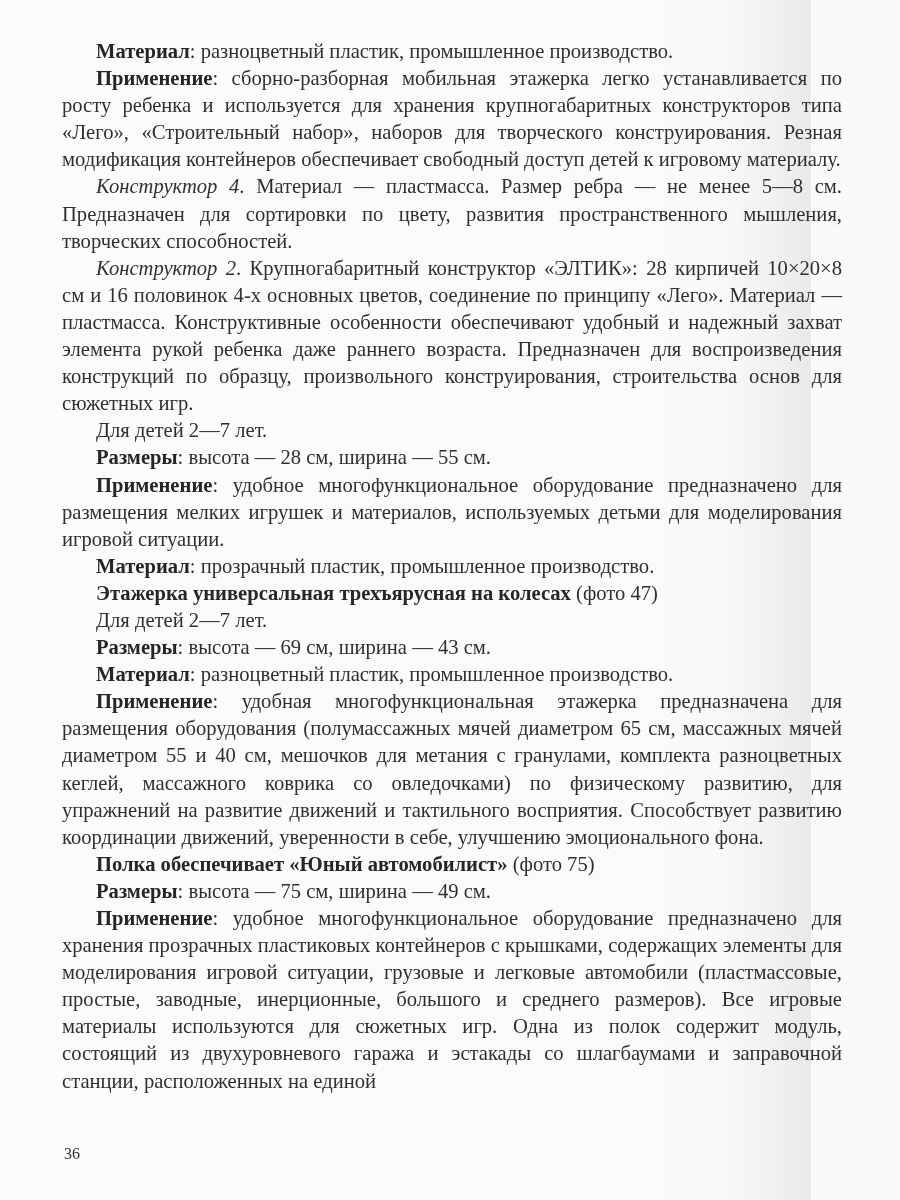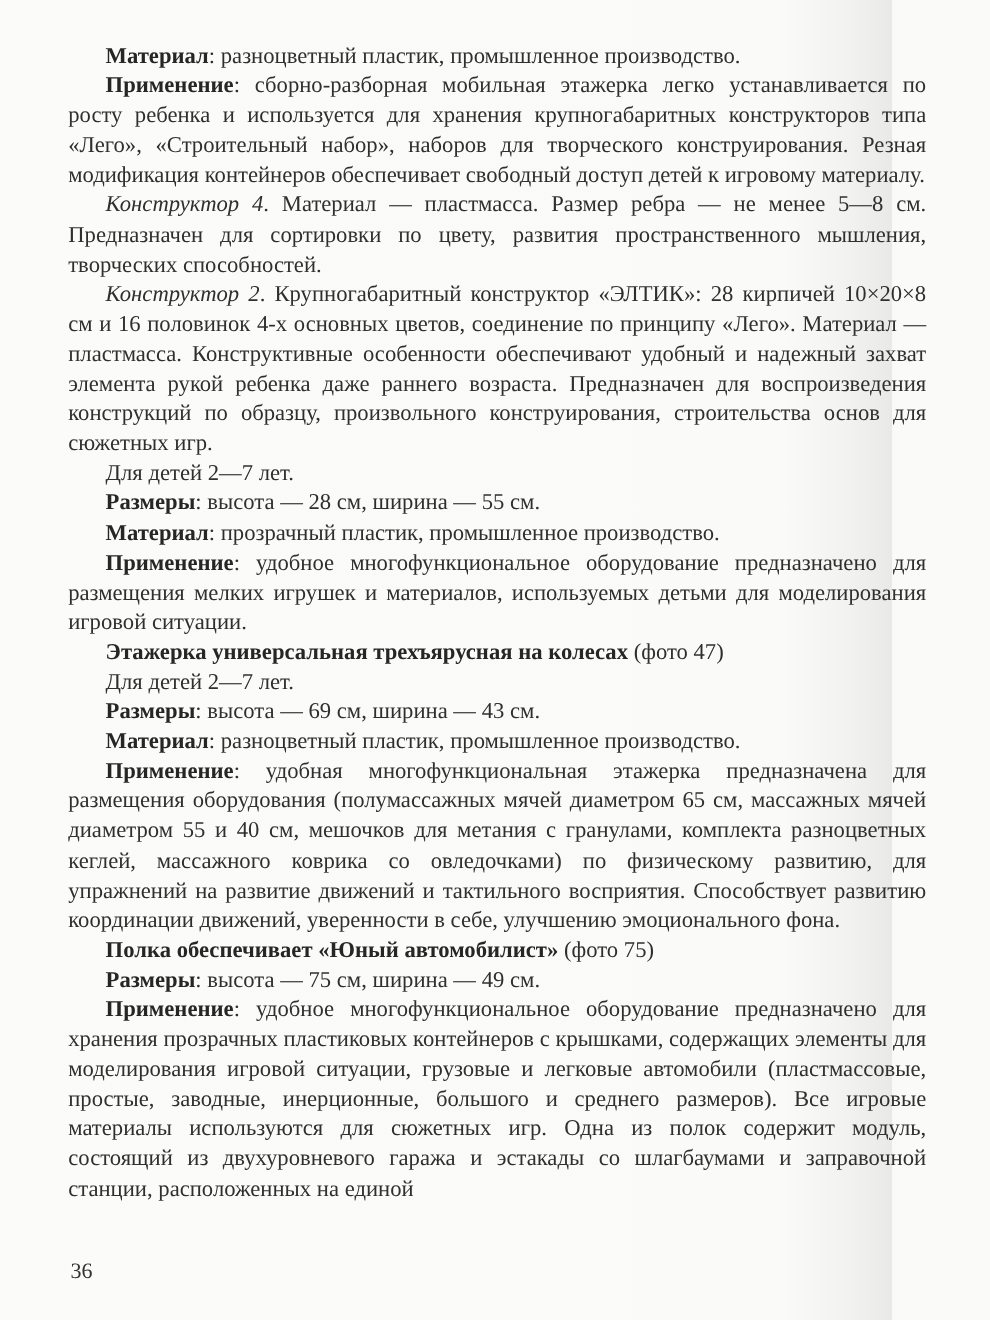--- a/index.html
+++ b/index.html
@@ -20,36 +20,36 @@
     line-height: 27.1px;
     color: #2f2f2f;
     text-align: justify;
   }
   .text p { margin: 0; text-indent: 34px; }
   b { font-weight: bold; color: #262626; }
   i { font-style: italic; }
   .pagenum {
     position: absolute; left: 64px; top: 1145px;
     font-family: "Liberation Serif", "DejaVu Serif", serif;
-    font-size: 20px; color: #333;
+    font-size: 16px; color: #333;
   }
 </style>
 </head>
 <body>
 
 <div class="page">
   <div class="text">
     <p><b>Материал</b><span>: разноцветный пластик, промышленное производство.</span></p>
     <p><b>Применение</b><span>: сборно-разборная мобильная этажерка легко устанавливается по росту ребенка и используется для хранения крупногабаритных конструкторов типа «Лего», «Строительный набор», наборов для творческого конструирования. Резная модификация контейнеров обеспечивает свободный доступ детей к игровому материалу.</span></p>
     <p><i>Конструктор 4</i><span>. Материал — пластмасса. Размер ребра — не менее 5—8 см. Предназначен для сортировки по цвету, развития пространственного мышления, творческих способностей.</span></p>
     <p><i>Конструктор 2</i><span>. Крупногабаритный конструктор «ЭЛТИК»: 28 кирпичей 10×20×8 см и 16 половинок 4-х основных цветов, соединение по принципу «Лего». Материал — пластмасса. Конструктивные особенности обеспечивают удобный и надежный захват элемента рукой ребенка даже раннего возраста. Предназначен для воспроизведения конструкций по образцу, произвольного конструирования, строительства основ для сюжетных игр.</span></p>
     <p><span>Для детей 2—7 лет.</span></p>
     <p><b>Размеры</b><span>: высота — 28 см, ширина — 55 см.</span></p>
+    <p><b>Применение</b><span>: удобное многофункциональное оборудование предназначено для размещения мелких игрушек и материалов, используемых детьми для моделирования игровой ситуации.</span></p>
     <p><b>Материал</b><span>: прозрачный пластик, промышленное производство.</span></p>
-    <p><b>Применение</b><span>: удобное многофункциональное оборудование предназначено для размещения мелких игрушек и материалов, используемых детьми для моделирования игровой ситуации.</span></p>
     <p><b>Этажерка универсальная трехъярусная на колесах</b><span> (фото 47)</span></p>
     <p><span>Для детей 2—7 лет.</span></p>
     <p><b>Размеры</b><span>: высота — 69 см, ширина — 43 см.</span></p>
     <p><b>Материал</b><span>: разноцветный пластик, промышленное производство.</span></p>
     <p><b>Применение</b><span>: удобная многофункциональная этажерка предназначена для размещения оборудования (полумассажных мячей диаметром 65 см, массажных мячей диаметром 55 и 40 см, мешочков для метания с гранулами, комплекта разноцветных кеглей, массажного коврика со овледочками) по физическому развитию, для упражнений на развитие движений и тактильного восприятия. Способствует развитию координации движений, уверенности в себе, улучшению эмоционального фона.</span></p>
     <p><b>Полка обеспечивает «Юный автомобилист»</b><span> (фото 75)</span></p>
     <p><b>Размеры</b><span>: высота — 75 см, ширина — 49 см.</span></p>
     <p><b>Применение</b><span>: удобное многофункциональное оборудование предназначено для хранения прозрачных пластиковых контейнеров с крышками, содержащих элементы для моделирования игровой ситуации, грузовые и легковые автомобили (пластмассовые, простые, заводные, инерционные, большого и среднего размеров). Все игровые материалы используются для сюжетных игр. Одна из полок содержит модуль, состоящий из двухуровневого гаража и эстакады со шлагбаумами и заправочной станции, расположенных на единой</span></p>
   </div>
   <div class="pagenum">36</div>

